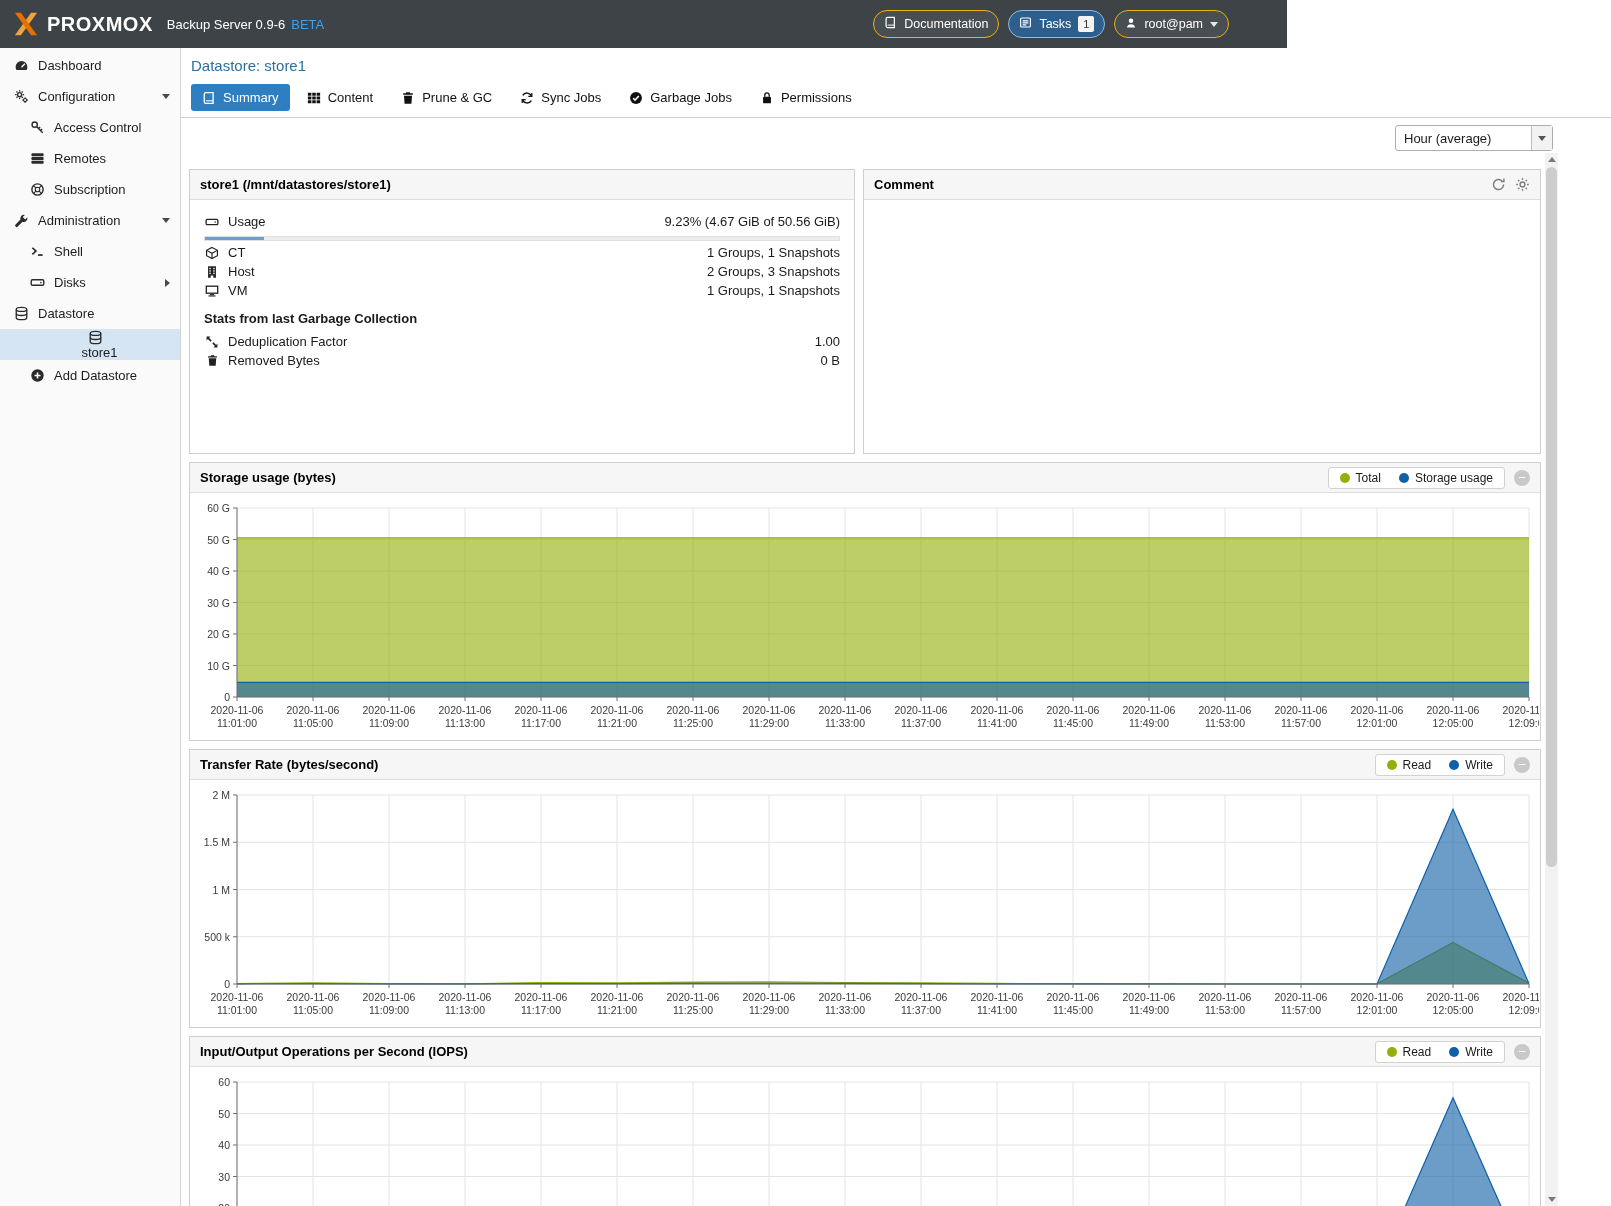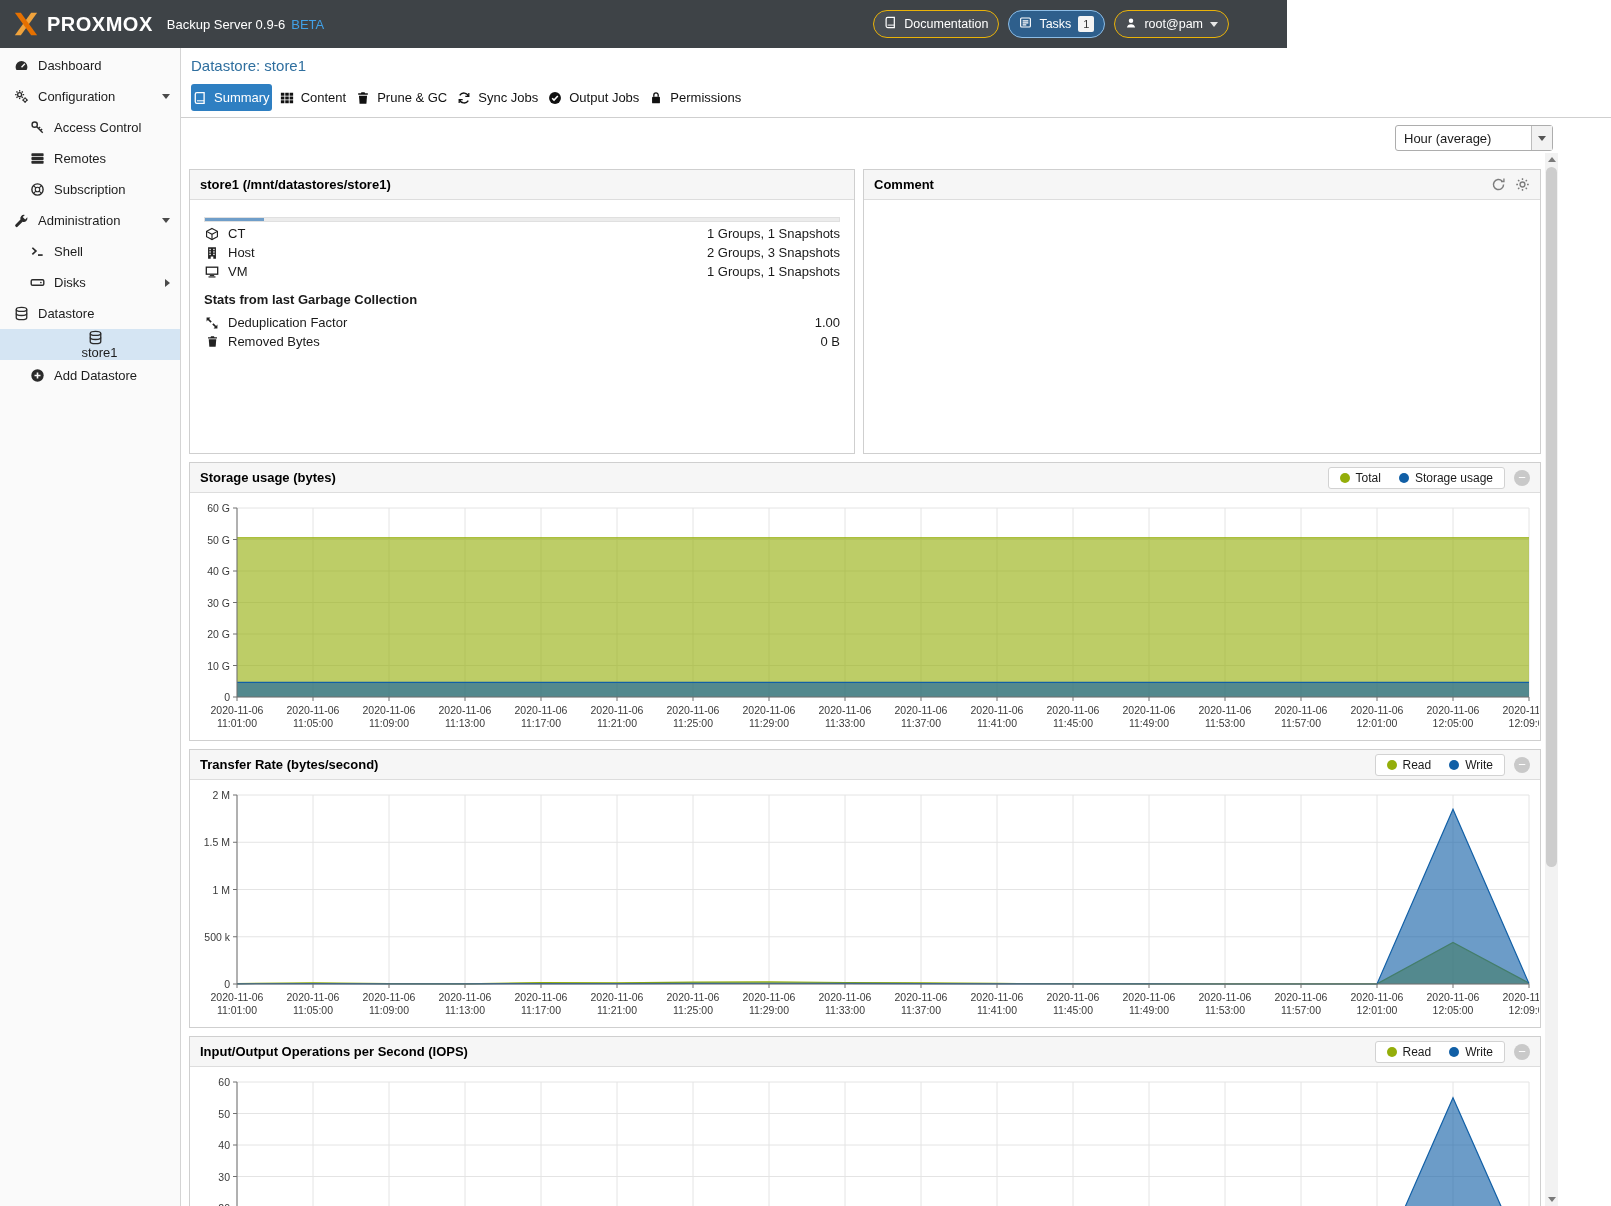--- a/index.html
+++ b/index.html
@@ -36,21 +36,21 @@
   .tree-caret-dn { width:0; height:0; border-left:4px solid transparent;
     border-right:4px solid transparent; border-top:5px solid #4a4a4a; margin-left:auto; }
   .tree-caret-rt { width:0; height:0; border-top:4px solid transparent;
     border-bottom:4px solid transparent; border-left:5px solid #4a4a4a; margin-left:auto; }
 
   
   .main { position:absolute; top:48px; left:181px; right:0; bottom:0; background:#fff; }
   .page-title { padding:9px 0 5px 10px; color:#2f6f9f; font-size:15px; }
   .tabbar { display:flex; gap:6px; align-items:center; padding:5px 0 6px 10px;
     border-bottom:1px solid #cfcfcf; }
-  .tab { display:flex; align-items:center; gap:7px; padding:6px 2px; border-radius:3px;
+  .tab { display:flex; align-items:center; gap:7px; padding:6px 11px; border-radius:3px;
     color:#111; cursor:pointer; white-space:nowrap; }
   .tab.active { background:#2e7fc2; color:#fff; }
   .tab .ico { display:flex; align-items:center; }
   .toolbar { display:flex; justify-content:flex-end; padding:7px 58px 7px 0; }
   .combo { width:158px; height:26px; border:1px solid #adadad; border-radius:3px;
     display:flex; align-items:stretch; background:#fff; cursor:pointer; }
   .combo-text { flex:1; display:flex; align-items:center; padding:0 8px; }
   .combo-trigger { width:21px; border-left:1px solid #bdbdbd; background:#f2f2f2;
     display:flex; align-items:center; justify-content:center; }
   .combo-trigger i { width:0; height:0; border-left:4px solid transparent;
@@ -319,21 +319,21 @@
       </span>
       <span>Sync Jobs</span>
     </div>
     <div class="tab">
       <span class="ico">
         <svg width="14" height="14" viewBox="0 0 16 16">
             <circle cx="8" cy="8" r="6.8" fill="currentColor"></circle>
             <path d="M4.8 8.3l2.1 2.1 4.3-4.6" fill="none" stroke="#fff" stroke-width="1.8"></path>
           </svg>
       </span>
-      <span>Output Jobs</span>
+      <span>Garbage Jobs</span>
     </div>
     <div class="tab">
       <span class="ico">
         <svg width="14" height="14" viewBox="0 0 16 16">
             <path d="M10.5 6.5V4.7a2.5 2.5 0 0 0-5 0v1.8" fill="none" stroke="currentColor" stroke-width="1.5"></path>
             <rect x="3.5" y="6.5" width="9" height="7.5" rx="1" fill="currentColor"></rect>
           </svg>
       </span>
       <span>Permissions</span>
     </div>
@@ -350,20 +350,30 @@
 
   <div class="content">
 
     <div class="row1">
 
       <div class="panel" style="width:666px">
         <div class="panel-hd">
           <span class="panel-title">store1 (/mnt/datastores/store1)</span>
         </div>
         <div class="panel-bd summary-bd">
+          <div class="srow">
+            <span class="ico">
+              <svg width="14" height="14" viewBox="0 0 16 16">
+                  <rect x="1.3" y="5" width="13.4" height="6" rx="1.4" fill="none" stroke="currentColor" stroke-width="1.5"></rect>
+                  <circle cx="11.6" cy="8" r="0.9" fill="currentColor"></circle>
+                </svg>
+            </span>
+            <span>Usage</span>
+            <span class="val">9.23% (4.67 GiB of 50.56 GiB)</span>
+          </div>
           <div class="pbar">
             <div class="pbar-fill" style="width: 9.23%;"></div>
           </div>
           <div class="srow">
             <span class="ico">
               <svg width="14" height="14" viewBox="0 0 16 16" fill="none" stroke="currentColor" stroke-width="1.3">
                   <path d="M8 1.6 14.2 5v6L8 14.4 1.8 11V5z"></path>
                   <path d="M1.8 5 8 8.4 14.2 5M8 8.4v6"></path>
                 </svg>
             </span>

